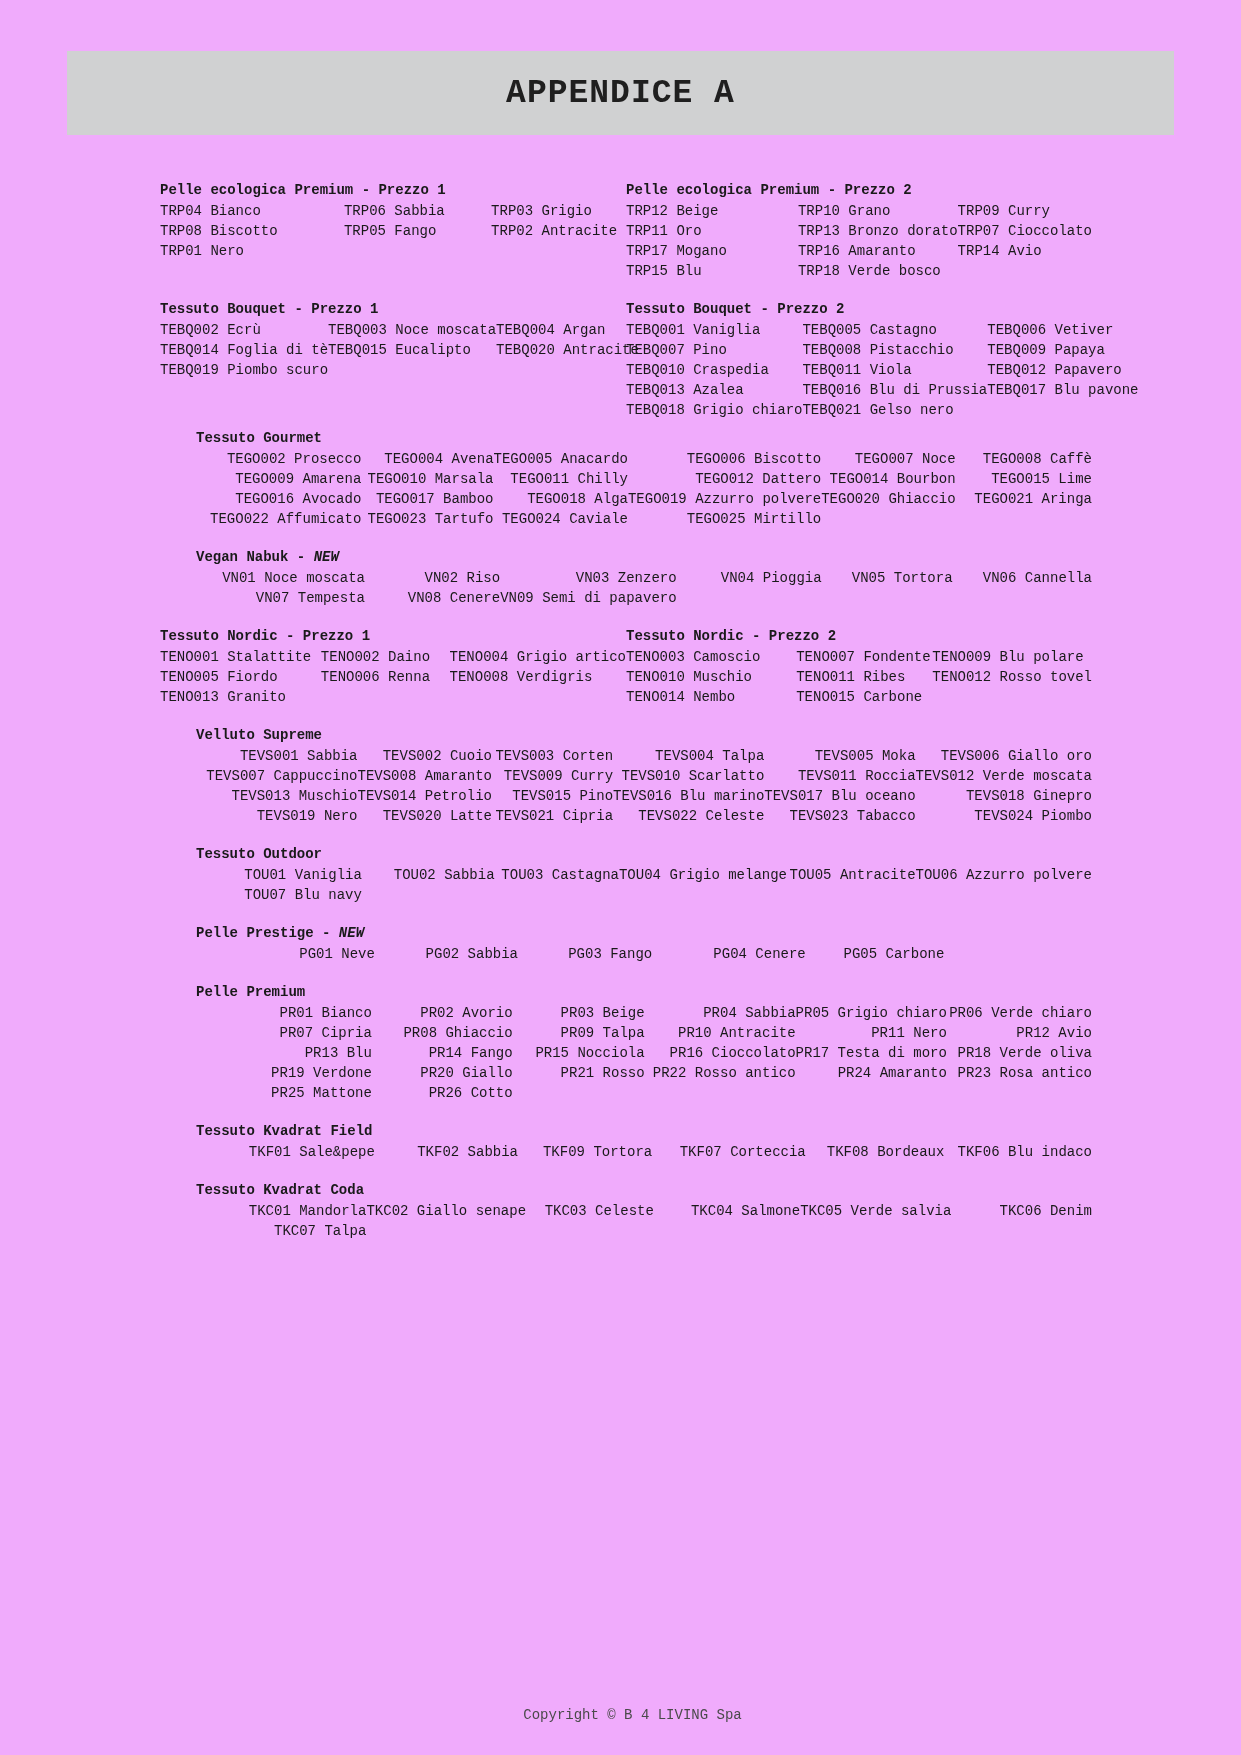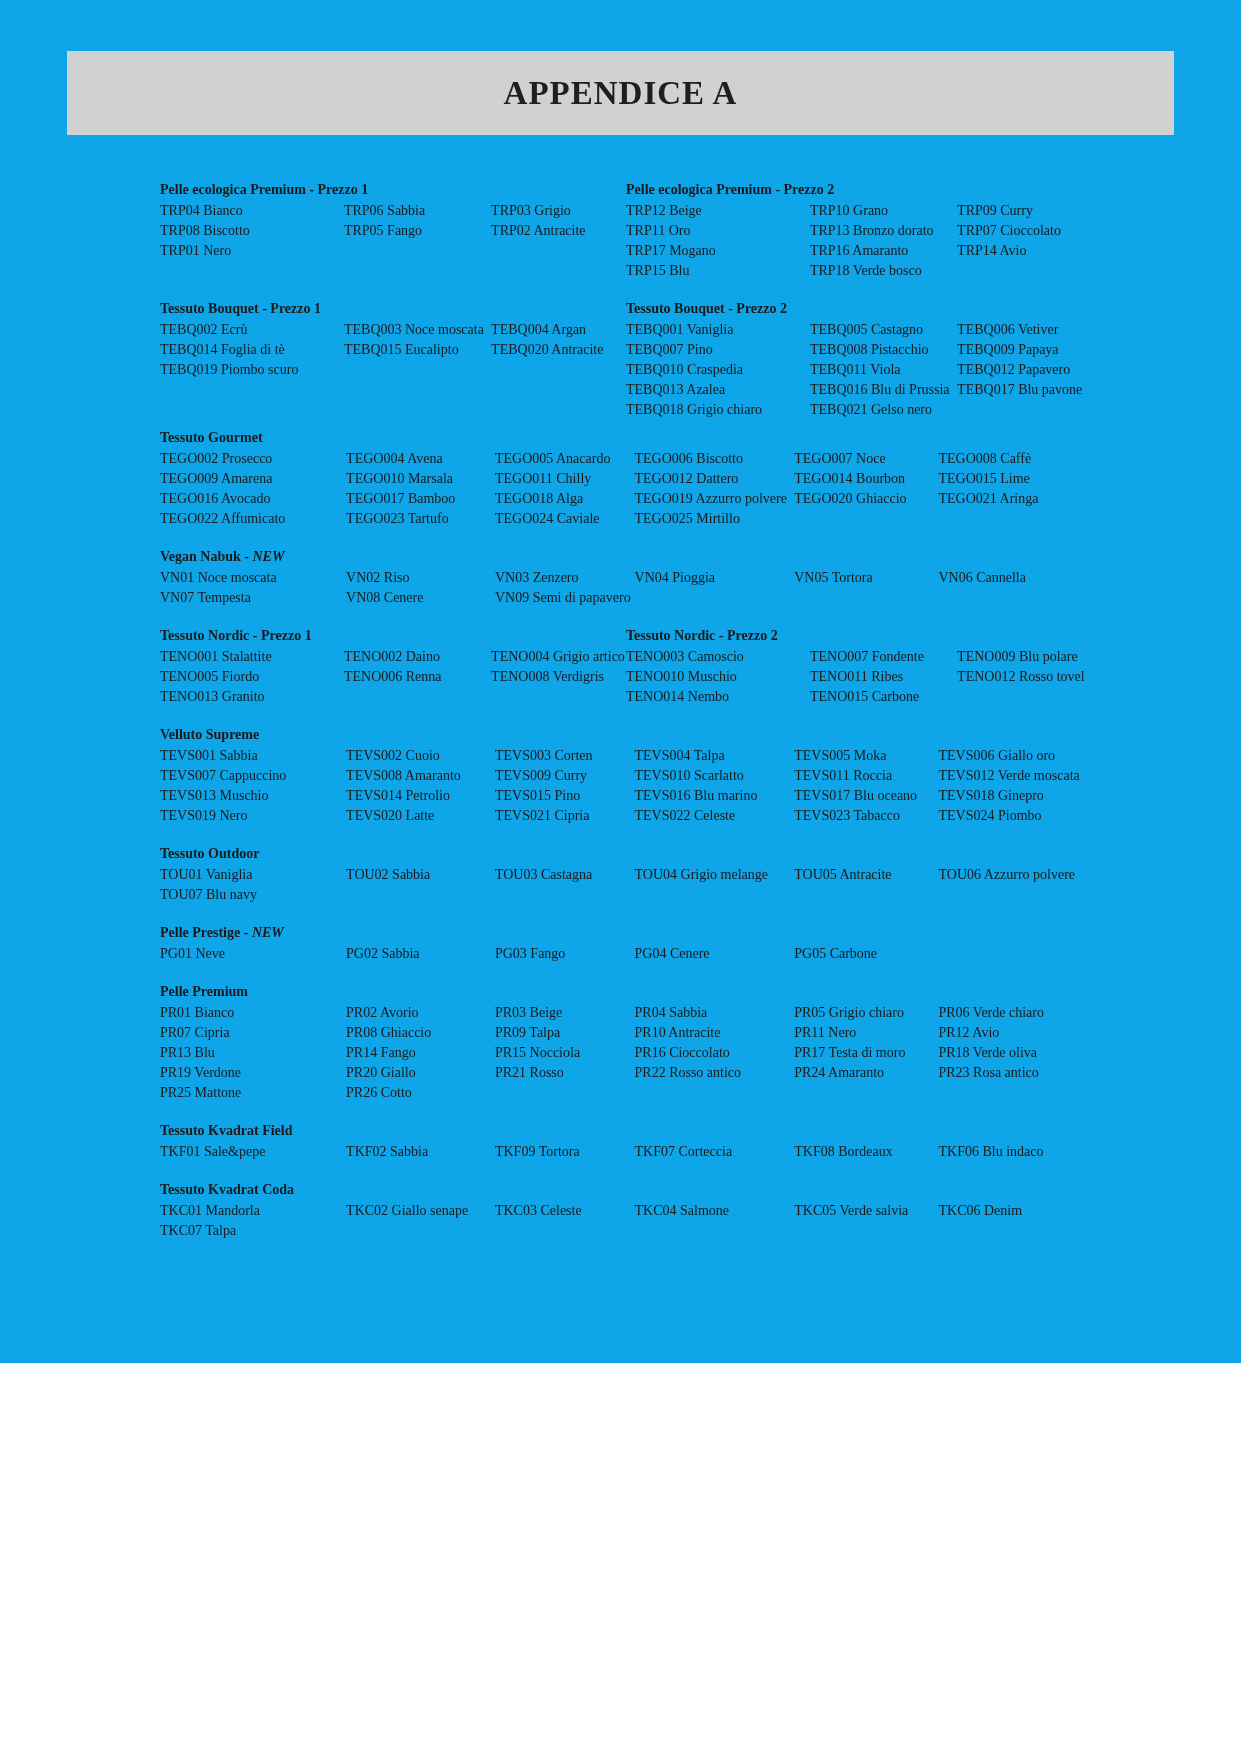--- a/index.html
+++ b/index.html
@@ -1,20 +1,20 @@
 <!DOCTYPE html>
 <html style="--header-bg: #d0d1d2; --text: #1a1a1a; --footer-text: #4a4a4a;"><head>
 <meta charset="utf-8">
 <style>
   html,body { margin:0; padding:0; background:#ffffff; }
   .page {
     position:relative;
-    width:1241px; height:1363px;
-    background:#0ea5e9;
-    font-family:Liberation Serif, serif;
+    width:1241px; height:1755px;
+    background:#f0abfc;
+    font-family:Liberation Mono, monospace;
     color:var(--text,#1a1a1a);
     overflow:hidden;
   }
   .titlebar {
     position:absolute; left:67px; top:51px;
     width:1107px; height:84px;
     background:var(--header-bg,#d0d1d2);
     display:flex; align-items:center; justify-content:center;
   }
   .page-title {
@@ -22,30 +22,30 @@
     font-size:33px; font-weight:700; letter-spacing:1px;
     color:#1f1f1f;
   }
   .content {
     position:absolute; left:160px; top:180px; width:932px;
   }
   .band { display:flex; margin-bottom:18px; }
   .band.tight { margin-bottom:8px; }
   .sec { display:block; }
   .sec.half { width:50%; }
-  .sec.full { width:100%; }
+  .sec.full { width:100%;margin-left:36px; }
   .sec-title {
     margin:0 0 1px 0;
     font-size:14px; font-weight:700; line-height:20px;
     white-space:nowrap;
   }
   .badge-new { font-style:italic; font-weight:700; }
   .grid { display:grid; }
   .cols3 { grid-template-columns:1.2fr 0.96fr 0.88fr; }
-  .cols6 { grid-template-columns:1.2fr 0.96fr 0.9fr 1.03fr 0.93fr 0.99fr; }
+  .cols6 { grid-template-columns:1.2fr 0.96fr 0.9fr 1.03fr 0.93fr 0.99fr;text-align:right; }
   .item {
     font-size:14px; line-height:20px;
     white-space:nowrap;
   }
   .footer {
     position:absolute; left:0; top:1705px; width:100%;
     text-align:center;
     font-size:14px; line-height:20px;
     color:var(--footer-text,#4a4a4a);
     padding-left:12px;

